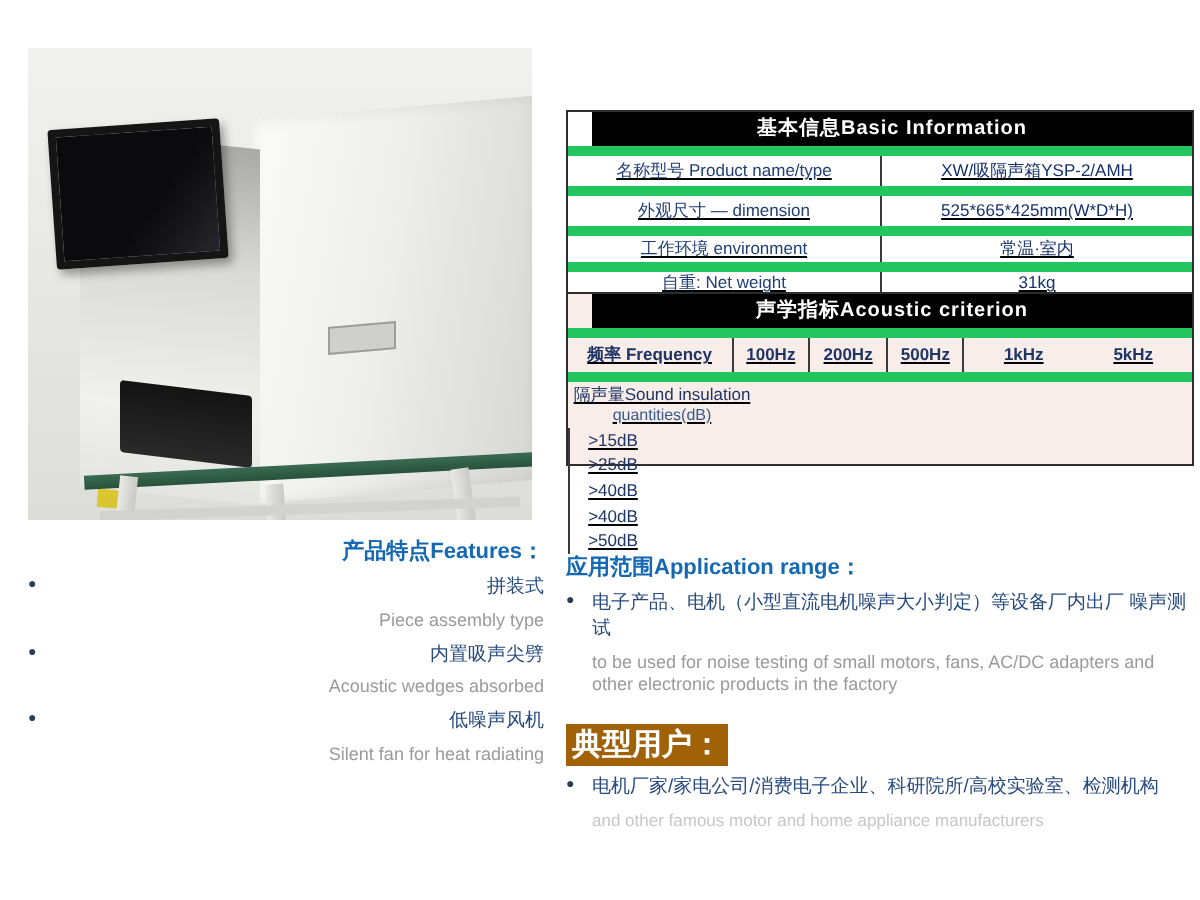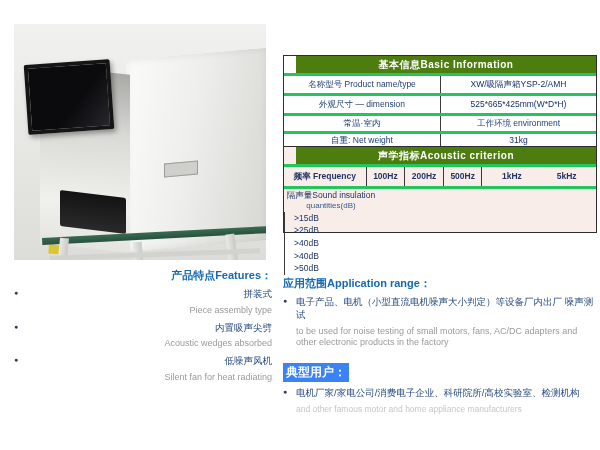--- a/index.html
+++ b/index.html
@@ -29,23 +29,23 @@
                background:linear-gradient(180deg,#3a6b52,#28513c); transform:rotate(-3deg); }
   .ph-leg { position:absolute; width:9px; height:40px; background:linear-gradient(90deg,#e9e9e7,#c8c8c4); }
   .ph-leg.l1 { left:44px; top:214px; transform:rotate(6deg); }
   .ph-leg.l2 { left:120px; top:218px; transform:rotate(-4deg); }
   .ph-leg.l3 { left:214px; top:210px; transform:rotate(-8deg); }
   .ph-bar { position:absolute; left:36px; top:228px; width:210px; height:5px;
             background:#d2d2ce; transform:rotate(-2deg); }
 
   
   .tbl { position:absolute; left:283px; width:314px; border:1px solid #2e2e2e; }
-  .tbl-title { height:17px; line-height:17px; background:#4d7c0f; color:#ffffff;
+  .tbl-title { height:17px; line-height:17px; background:#000000; color:#ffffff;
                font-weight:bold; font-size:10px; text-align:center; letter-spacing:.5px;margin-left:12px; }
-  .trow { display:flex; border-top:3px solid #22c55e; }
+  .trow { display:flex; border-top:5px solid #22c55e;text-decoration:underline; }
   .tcell { border-left:1px solid #3a3a3a; display:flex; flex-direction:column;
            align-items:center; justify-content:center; text-align:center;
            font-size:8.5px; line-height:1.25; padding:1px 2px; }
   .tcell:first-child { border-left:none; }
 
   .basic { top:55px; background:#ffffff; }
   .basic .tcell { color:#1f3e77; }
   .basic .lab { width:50%; } .basic .val { width:50%; color:#15306b; }
   .r20 { height:20px; } .r18 { height:18px; } .r16 { height:16px; }
 
@@ -64,22 +64,22 @@
   .features { position:absolute; left:14px; top:268px; width:258px;text-align:right; }
   .b-item { position:relative; padding-left:13px; margin-bottom:4px; }
   .b-item::before { content:"●"; position:absolute; left:0; top:1px; font-size:7px; color:#2b3d55; }
   .zh { font-size:9.5px; color:#274a7e; line-height:1.35; }
   .en { font-size:9px; color:#9a9a9a; line-height:1.3; padding-left:13px; margin-bottom:5px; }
 
   .application { position:absolute; left:283px; top:276px; width:312px; }
   .application .en { padding-left:13px; }
 
   .customers { position:absolute; left:283px; top:362px; width:312px; }
-  .chip { display:inline-block; background:#3b82f6; color:#ffffff; font-weight:bold;
-          font-size:12px; padding:1px 3px; margin-bottom:5px; }
+  .chip { display:inline-block; background:#a16207; color:#ffffff; font-weight:bold;
+          font-size:15px; padding:1px 3px; margin-bottom:5px; }
   .faint { font-size:8.5px; color:#c6c6c6; padding-left:13px; line-height:1.3; }
 </style>
 </head>
 <body>
 
 <div class="page">
 
   <div class="photo">
     <div class="ph-yellow"></div>
     <div class="ph-right-face"></div>
@@ -98,22 +98,22 @@
     <div class="tbl-title">基本信息Basic Information</div>
     <div class="trow r20">
       <div class="tcell lab">名称型号 Product name/type</div>
       <div class="tcell val">XW/吸隔声箱YSP-2/AMH</div>
     </div>
     <div class="trow r20">
       <div class="tcell lab">外观尺寸 — dimension</div>
       <div class="tcell val">525*665*425mm(W*D*H)</div>
     </div>
     <div class="trow r18">
+      <div class="tcell lab">工作环境 environment</div>
       <div class="tcell val">常温·室内</div>
-      <div class="tcell lab">工作环境 environment</div>
     </div>
     <div class="trow r16">
       <div class="tcell lab">自重: Net weight</div>
       <div class="tcell val">31kg</div>
     </div>
   </div>
 
   <div class="tbl acoustic">
     <div class="tbl-title">声学指标Acoustic criterion</div>
     <div class="trow a-head">

